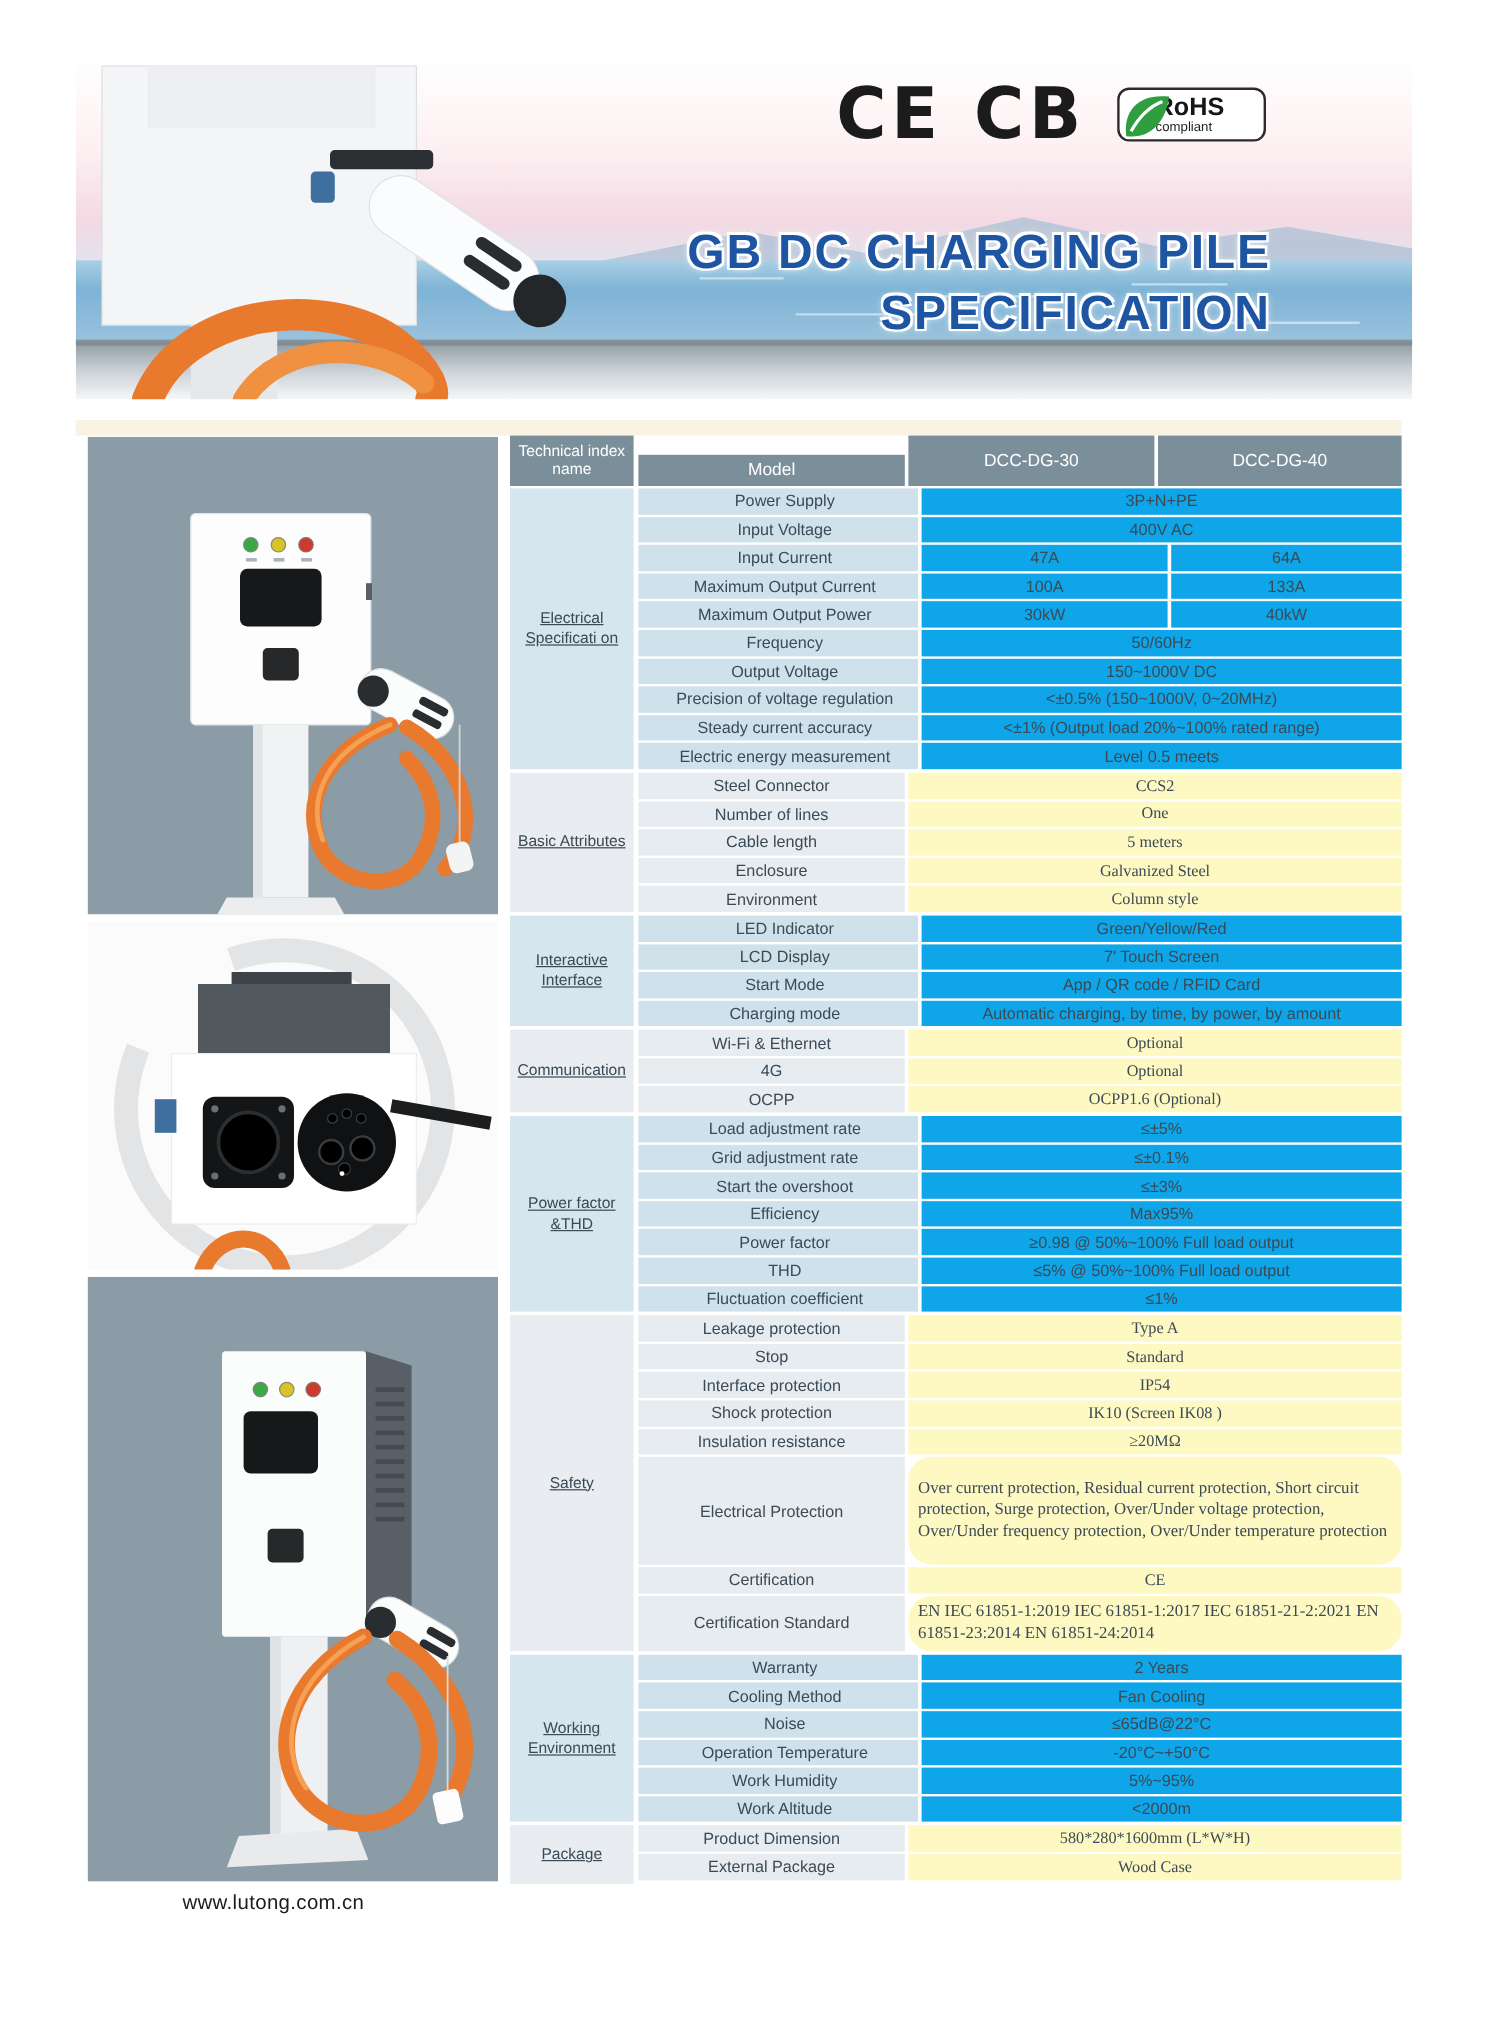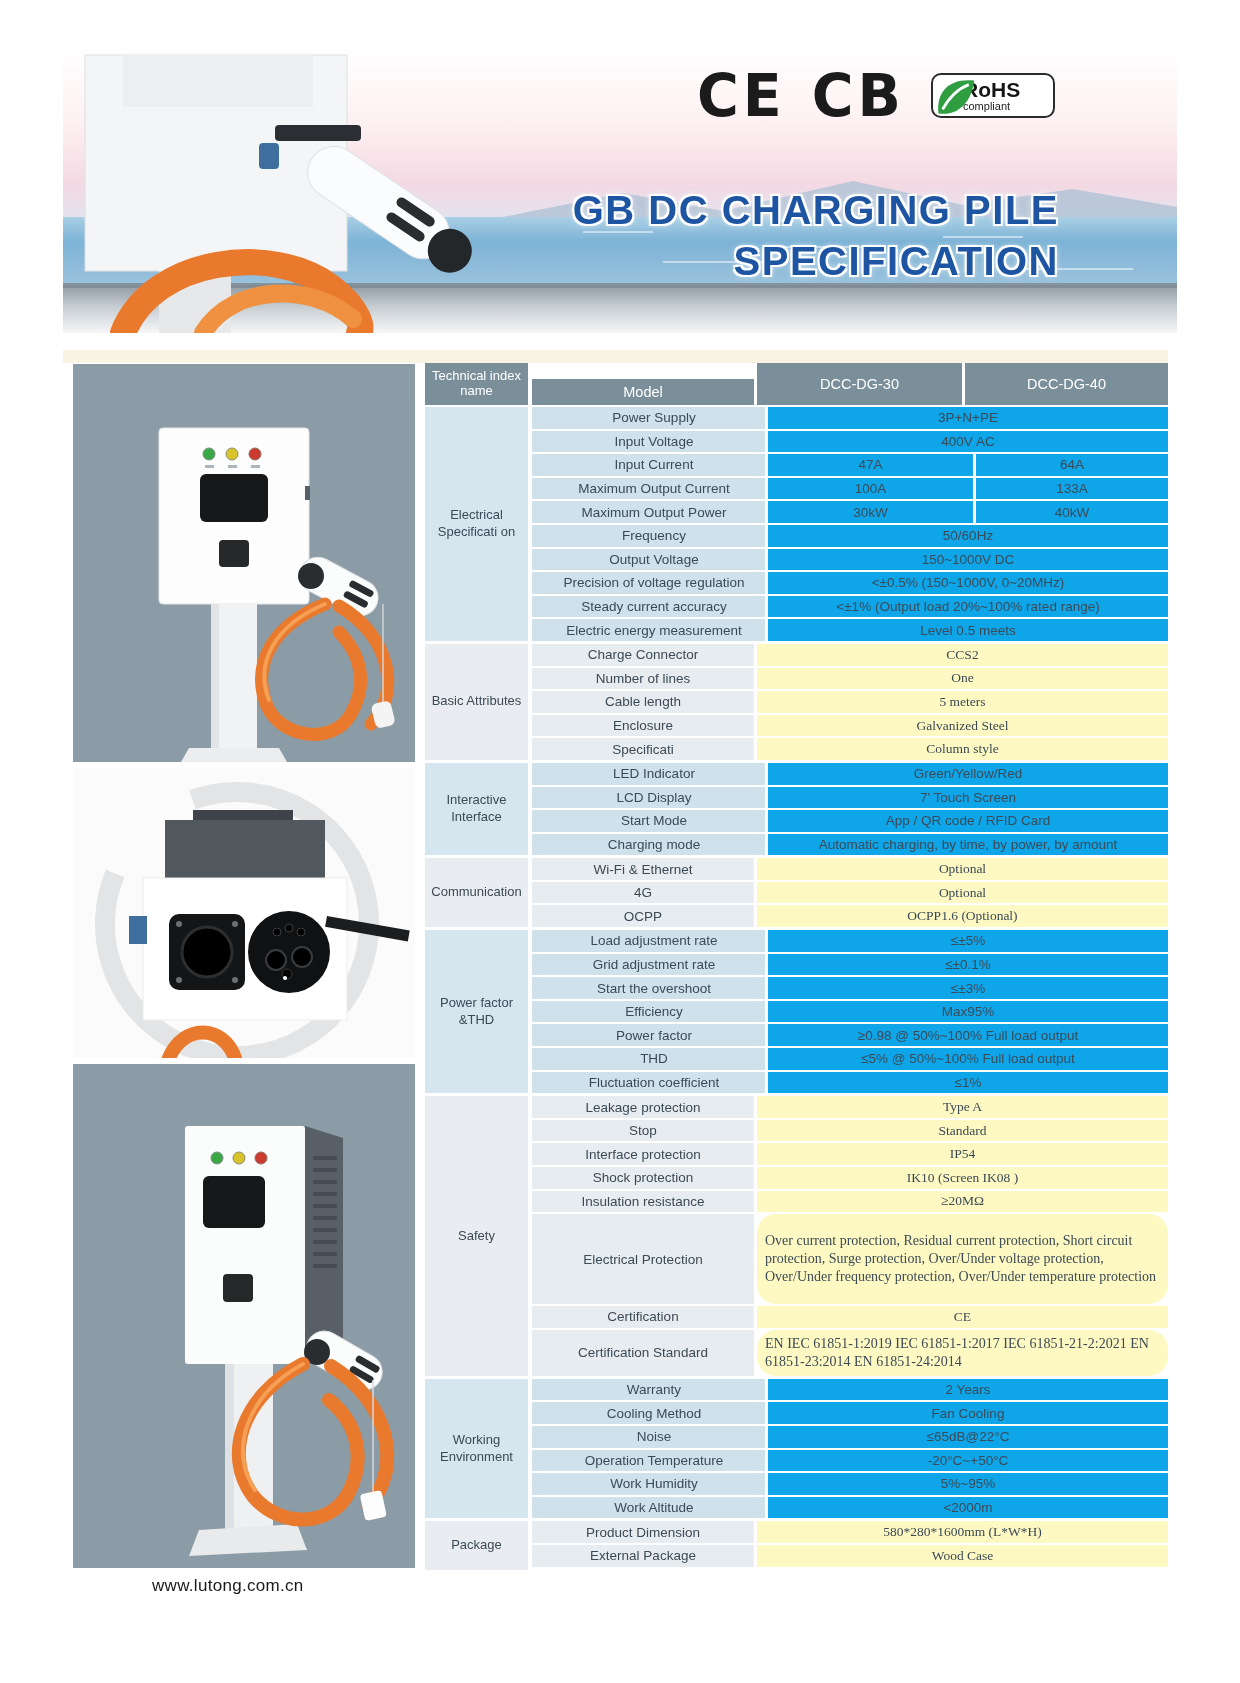--- a/index.html
+++ b/index.html
@@ -32,21 +32,21 @@
   .thead{display:flex;height:42px;margin-bottom:2px;}
   .th{background:#7b8f9b;color:#ffffff;display:flex;align-items:center;justify-content:center;
       text-align:center;line-height:1.15;}
   .th1{width:103px;margin-right:4px;font-size:13px;}
   .th2{width:222px;margin-right:3px;font-size:14.5px;margin-top:16px;}
   .th3{width:205px;margin-right:3px;font-size:14.5px;}
   .th4{flex:1;font-size:14.5px;}
   .grp{display:flex;margin-bottom:3px;}
   .grp:last-child{margin-bottom:0;}
   .grp-name{width:103px;margin-right:4px;display:flex;align-items:center;justify-content:center;
-      text-align:center;line-height:1.3;font-size:13px;padding:16px 2px;box-sizing:border-box;}
+      text-align:center;line-height:1.3;font-size:13px;padding:16px 2px;box-sizing:border-box;text-decoration:underline;}
   .grp-rows{flex:1;display:flex;flex-direction:column;}
   .row{display:flex;height:21.6px;margin-bottom:2px;}
   .row:last-child{margin-bottom:0;}
   .cell{display:flex;align-items:center;justify-content:center;text-align:center;overflow:hidden;}
   .lbl{width:222px;margin-right:3px;}
   .val{flex:1;}
   .v30{width:205px;margin-right:3px;}
   .v40{flex:1;}
   .row.tall{height:90px;}
   .row.h2{height:46px;}
@@ -282,37 +282,37 @@
           <div class="row">
             <div class="cell lbl">Electric energy measurement</div>
             <div class="cell val">Level 0.5 meets</div>
           </div>
         </div>
       </div>
       <div class="grp gray">
         <div class="grp-name">Basic Attributes</div>
         <div class="grp-rows">
           <div class="row">
-            <div class="cell lbl">Charge Connector</div>
+            <div class="cell lbl">Steel Connector</div>
             <div class="cell val">CCS2</div>
           </div>
           <div class="row">
             <div class="cell lbl">Number of lines</div>
             <div class="cell val">One</div>
           </div>
           <div class="row">
             <div class="cell lbl">Cable length</div>
             <div class="cell val">5 meters</div>
           </div>
           <div class="row">
             <div class="cell lbl">Enclosure</div>
             <div class="cell val">Galvanized Steel</div>
           </div>
           <div class="row">
-            <div class="cell lbl">Specificati</div>
+            <div class="cell lbl">Environment</div>
             <div class="cell val">Column style</div>
           </div>
         </div>
       </div>
       <div class="grp blue">
         <div class="grp-name">Interactive Interface</div>
         <div class="grp-rows">
           <div class="row">
             <div class="cell lbl">LED Indicator</div>
             <div class="cell val">Green/Yellow/Red</div>

